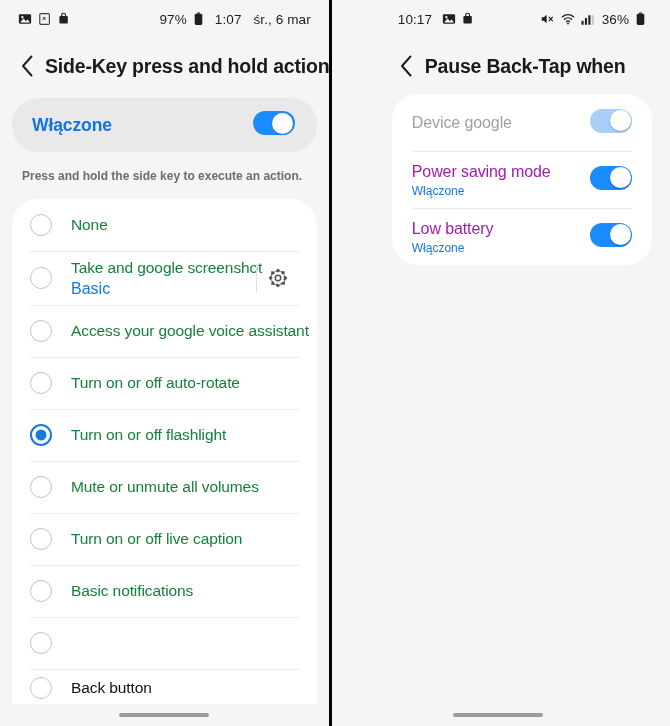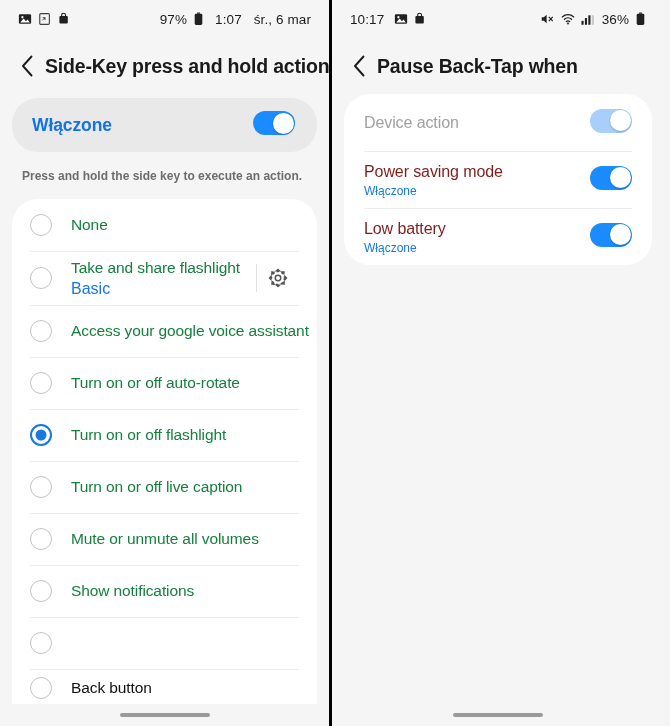--- a/index.html
+++ b/index.html
@@ -11,21 +11,21 @@
   }
   .screens { display: flex; width: 664px; height: 726px; justify-content: flex-end; }
 
   .panel {
     width: 334px; height: 726px;
     background: #f5f5f5;
     position: relative;
     overflow: hidden;
   }
   .panel.left { border-right: 3px solid #000; width: 335px; }
-  .panel.right { width: 335px; }
+  .panel.right { width: 335px; padding-left: 48px; }
 
   
   .statusbar {
     height: 38px;
     display: flex;
     align-items: center;
     padding: 0 18px;
     font-size: 13.5px;
     color: #1c1c1c;
     font-weight: 500;
@@ -179,21 +179,21 @@
   }
   .srow + .srow::before {
     content: "";
     position: absolute;
     left: 20px; right: 20px; top: 0;
     height: 1px;
     background: #ececec;
   }
   .srow .stxt { flex: 1 1 auto; padding: 9px 0; }
   .srow .stitle {
-    font-size: 16px; color: #7f1d1d; letter-spacing: -0.1px; line-height: 1.25;
+    font-size: 16px; color: #a21caf; letter-spacing: -0.1px; line-height: 1.25;
   }
   .srow .stitle.dim { color: #a0a0a0; }
   .srow .ssub { font-size: 12px; color: #1578e3; margin-top: 2px; }
 
   
   .gesture {
     position: absolute;
     left: 0; right: 0; bottom: 0;
     height: 22px;
     background: #f5f5f5;
@@ -268,21 +268,21 @@
     <div class="list-card">
 
       <div class="row">
         <span class="radio"></span>
         <span class="row-txt"><span class="row-title">None</span></span>
       </div>
 
       <div class="row">
         <span class="radio"></span>
         <span class="row-txt">
-          <span class="row-title">Take and share flashlight</span>
+          <span class="row-title">Take and google screenshot</span>
           <span class="row-sub" style="display:block">Basic</span>
         </span>
         <span class="vsep"></span>
         <span class="gear">
           <svg width="22" height="22" viewBox="0 0 24 24" fill="none" stroke="#555" stroke-width="1.6">
             <circle cx="12" cy="12" r="3"></circle>
             <path d="M12 2.8 l1.5 1.4 h-3 z M12 21.2 l-1.5 -1.4 h3 z M2.8 12 l1.4 -1.5 v3 z M21.2 12 l-1.4 1.5 v-3 z M5.4 5.4 l2 .3 -2.1 2.1 z M18.6 18.6 l-2 -.3 2.1 -2.1 z M18.6 5.4 l-.3 2 -2.1 -2.1 z M5.4 18.6 l.3 -2 2.1 2.1 z"></path>
             <circle cx="12" cy="12" r="7.1" stroke-dasharray="2.6 2.6"></circle>
           </svg>
         </span>
@@ -298,31 +298,31 @@
         <span class="row-txt"><span class="row-title">Turn on or off auto-rotate</span></span>
       </div>
 
       <div class="row">
         <span class="radio sel"></span>
         <span class="row-txt"><span class="row-title">Turn on or off flashlight</span></span>
       </div>
 
       <div class="row">
         <span class="radio"></span>
+        <span class="row-txt"><span class="row-title">Mute or unmute all volumes</span></span>
+      </div>
+
+      <div class="row">
+        <span class="radio"></span>
         <span class="row-txt"><span class="row-title">Turn on or off live caption</span></span>
       </div>
 
       <div class="row">
         <span class="radio"></span>
-        <span class="row-txt"><span class="row-title">Mute or unmute all volumes</span></span>
-      </div>
-
-      <div class="row">
-        <span class="radio"></span>
-        <span class="row-txt"><span class="row-title">Show notifications</span></span>
+        <span class="row-txt"><span class="row-title">Basic notifications</span></span>
       </div>
 
       <div class="row">
         <span class="radio"></span>
       </div>
 
       <div class="row clipped">
         <span class="radio"></span>
         <span class="row-txt"><span class="row-title">Back button</span></span>
       </div>
@@ -391,21 +391,21 @@
         <svg width="13" height="22" viewBox="0 0 13 22">
             <path d="M10.5 1.5 L2 11 L10.5 20.5" fill="none" stroke="#1a1a1a" stroke-width="1.9" stroke-linecap="round" stroke-linejoin="round"></path>
           </svg>
       </div>
       <div class="title">Pause Back-Tap when</div>
     </div>
 
     <div class="list-card full">
 
       <div class="srow">
-        <span class="stxt"><span class="stitle dim">Device action</span></span>
+        <span class="stxt"><span class="stitle dim">Device google</span></span>
         <span>
           <span class="switch disabled"><span class="knob"></span></span>
         </span>
       </div>
 
       <div class="srow">
         <span class="stxt">
           <span class="stitle">Power saving mode</span>
           <span class="ssub" style="display:block">Włączone</span>
         </span>

